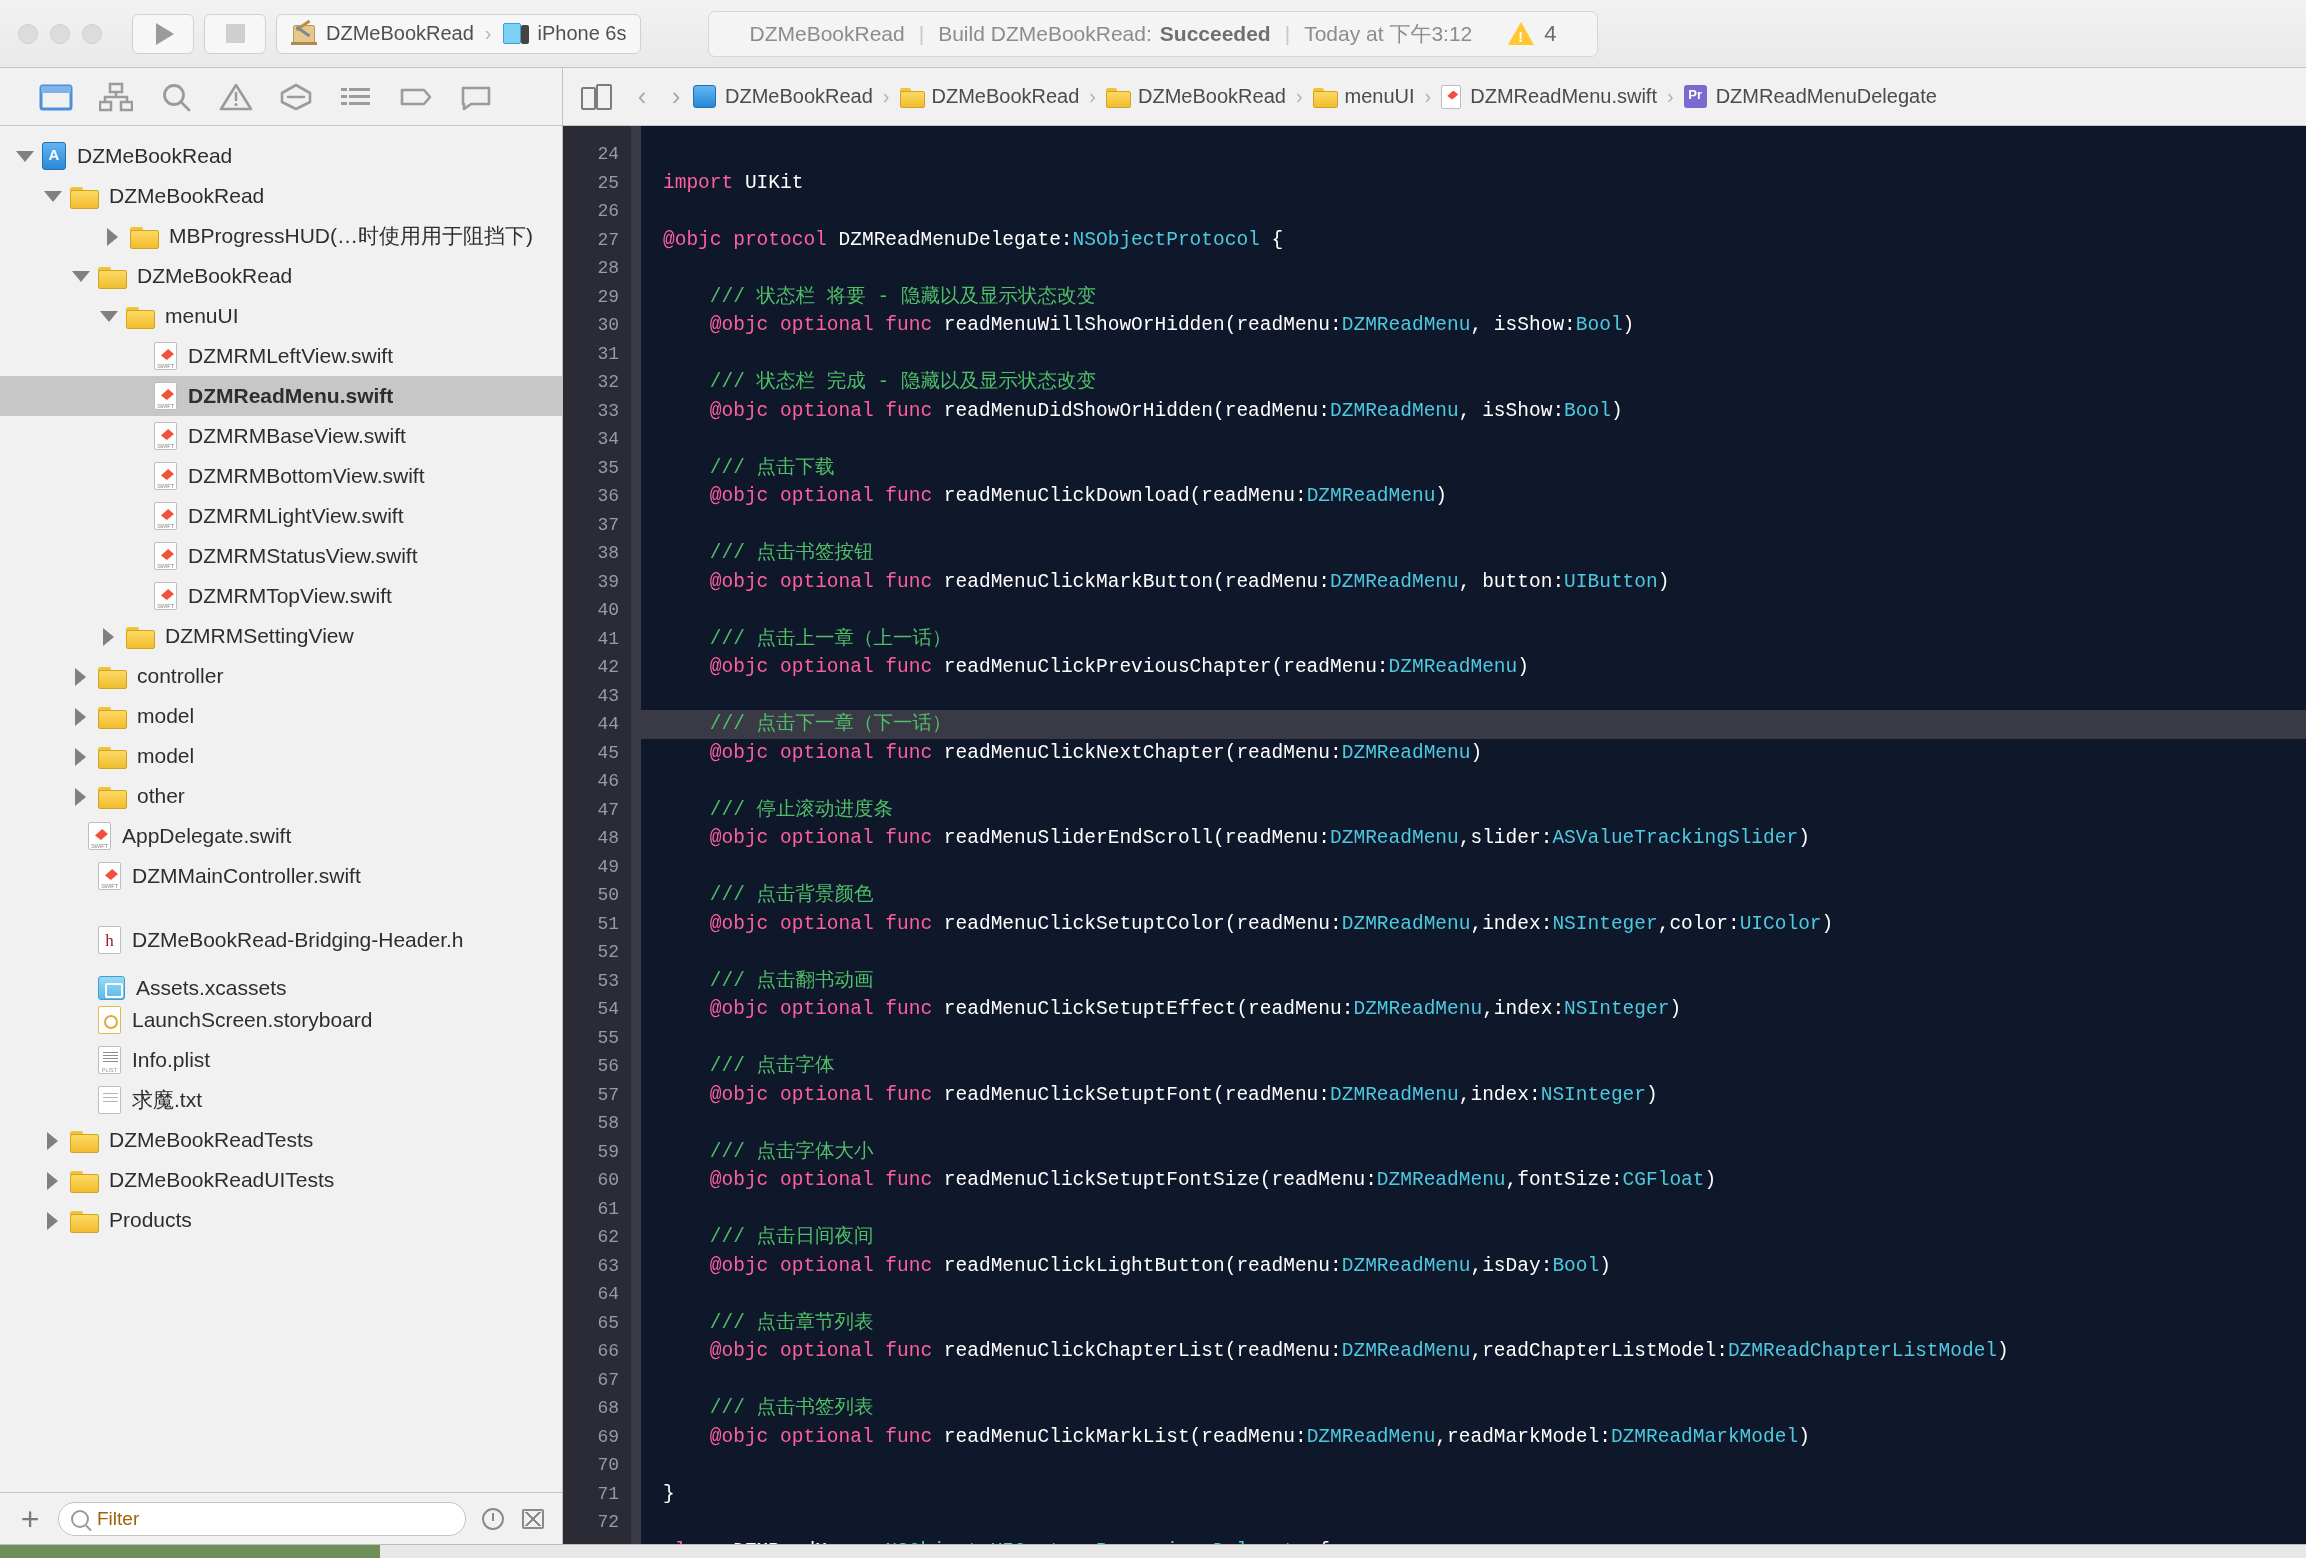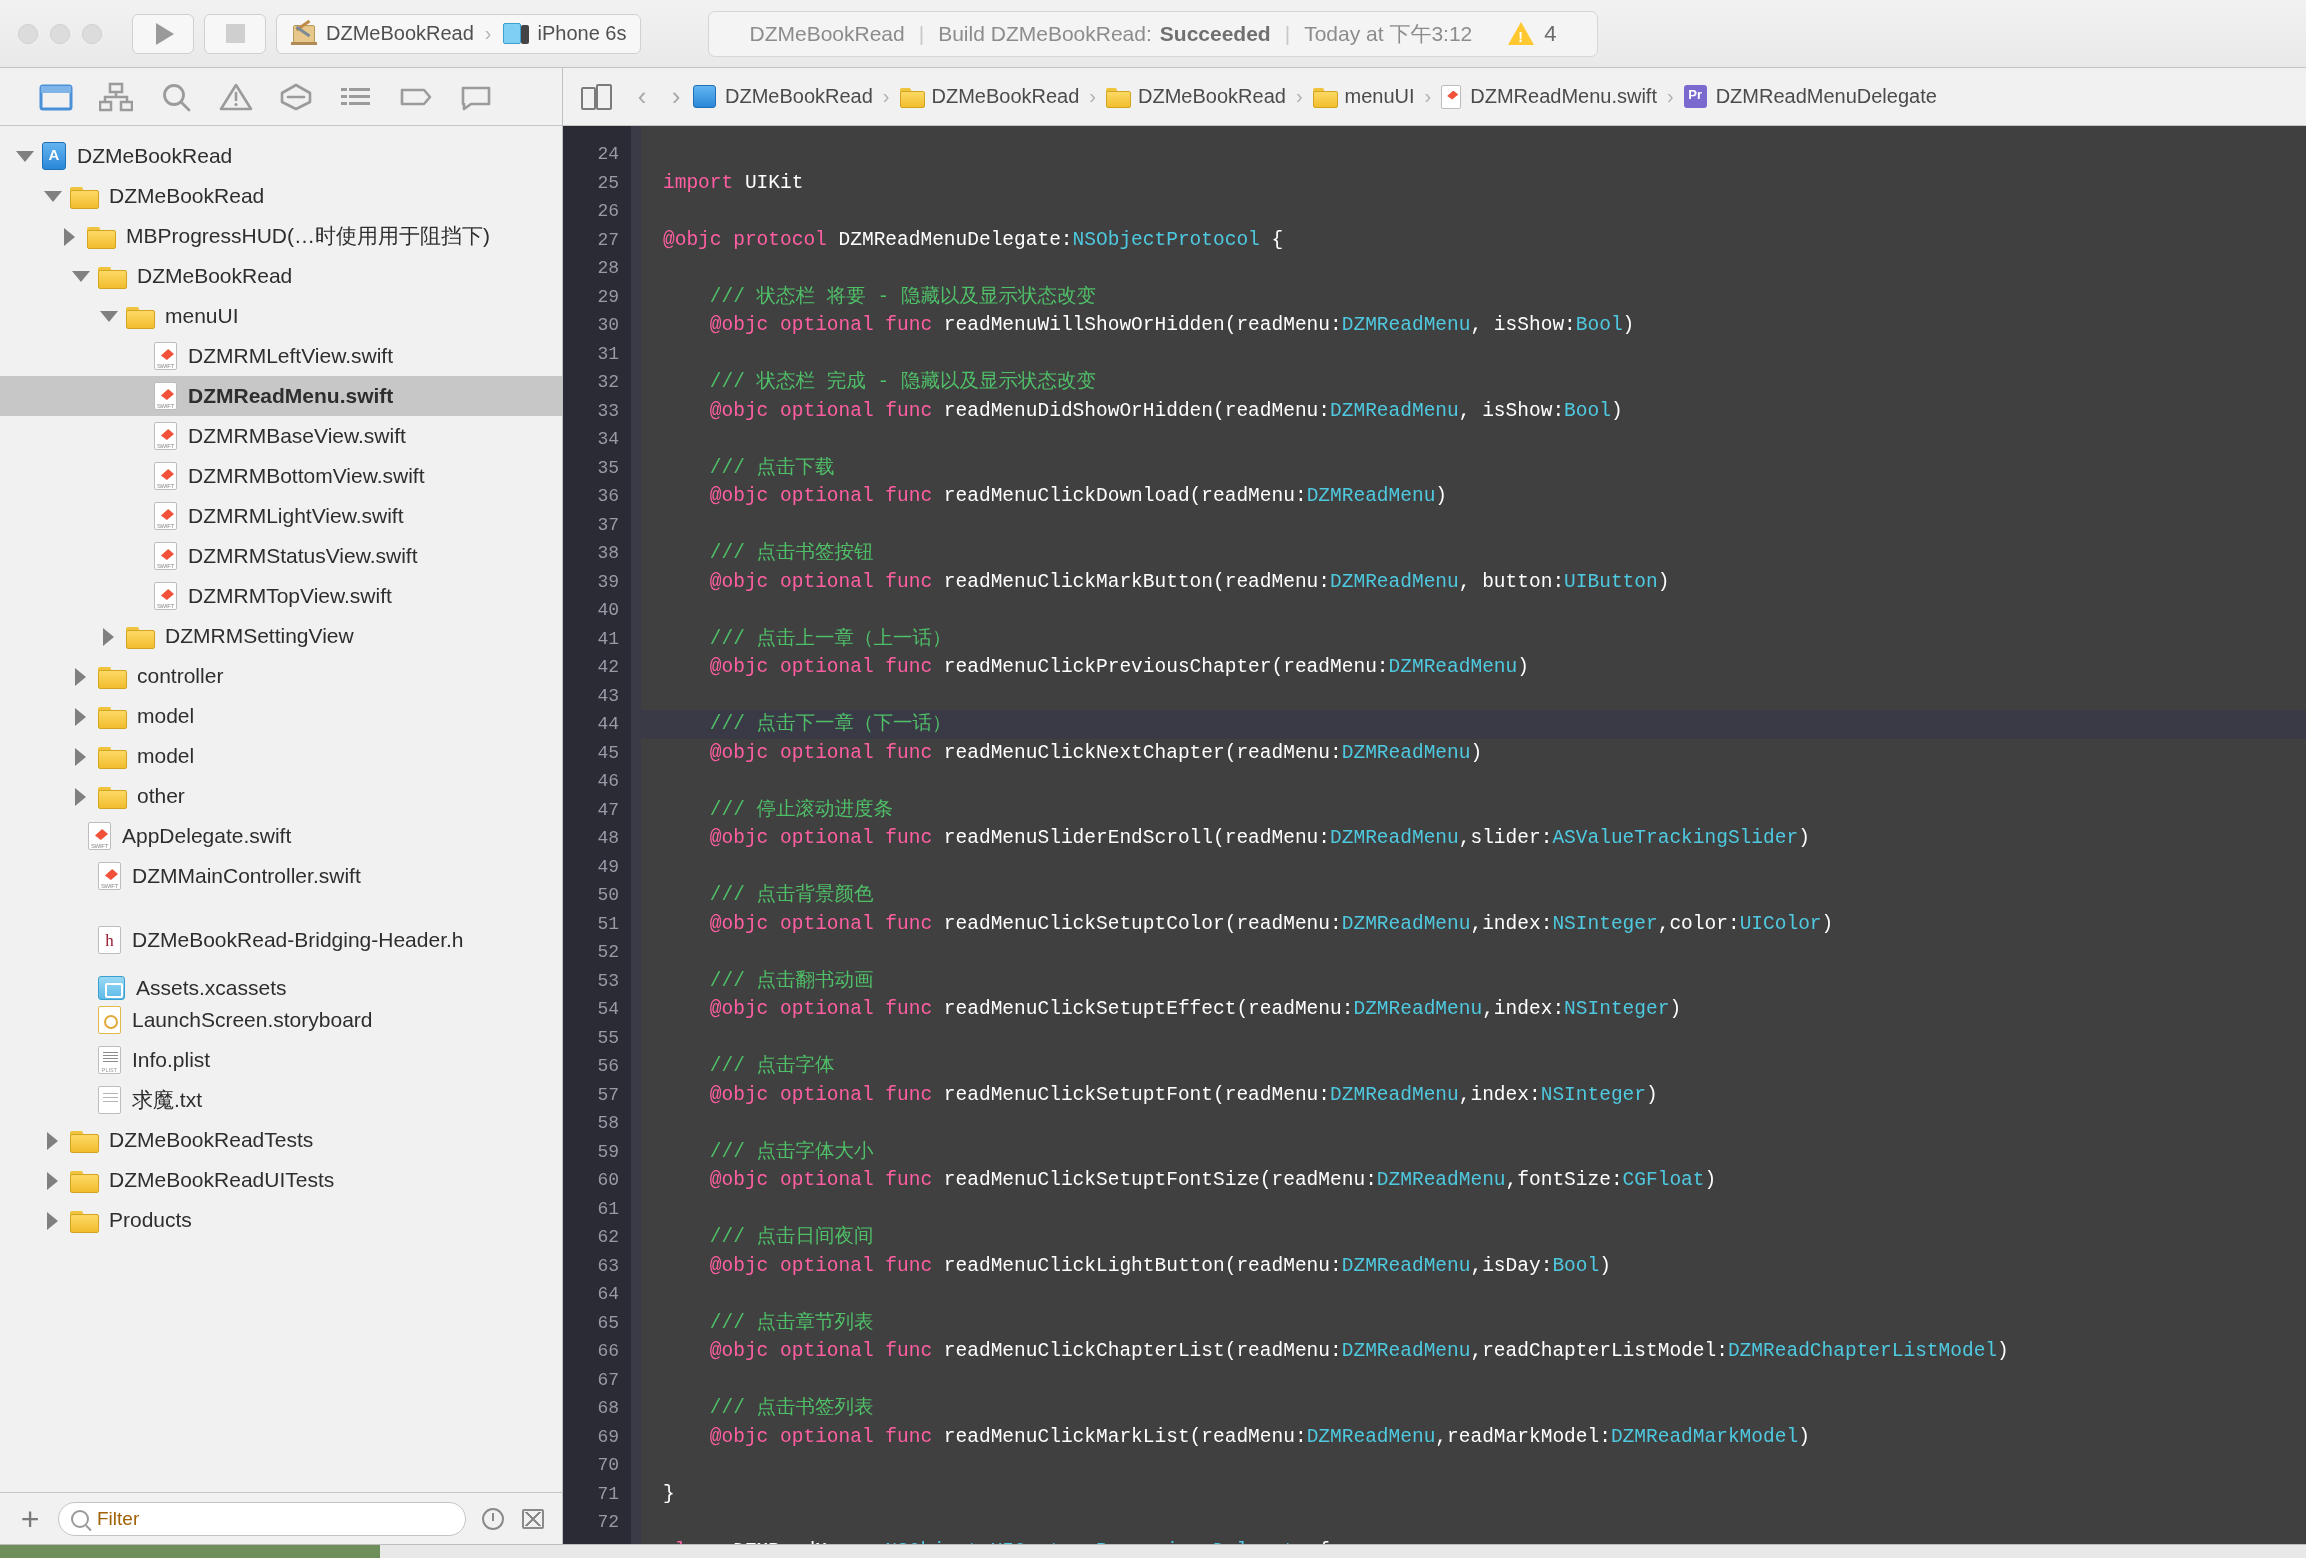--- a/index.html
+++ b/index.html
@@ -275,21 +275,21 @@
     font-size: 18px; color: #9a9aa5;
     user-select: none;
   }
   .gutter .ln { height: 28.5px; line-height: 28.5px; padding-right: 12px; }
   .gutter-edge { width: 10px; min-width:10px; background:#3b3b48; }
   .code {
     flex: 1; padding-top: 14px; padding-left: 22px;
     font-family: "Liberation Mono", monospace;
     font-size: 19.5px; line-height: 28.5px;
     color: #ffffff; white-space: pre; overflow: hidden;
-    background: #404040;
+    background: #0f172a;
   }
   .code .line { height: 28.5px; }
   .code .line.hl { background: #3a3a47; margin-left:-22px; padding-left:22px; }
   .kw  { color: #ff5fa2; }
   .cmt { color: #4fbf68; }
   .typ { color: #4ec9e0; text-align: center; }
   .pln { color: #ffffff; }
 
   
   .bottom-strip { height: 14px; background: #dedede; border-top:1px solid #bdbdbd; display:flex; }
@@ -411,21 +411,21 @@
           <div class="row" style="padding-left: 14px;">
             <div class="tw open"></div>
             <div class="ic proj"></div>
             <span class="lbl">DZMeBookRead</span>
           </div>
           <div class="row" style="padding-left: 42px;">
             <div class="tw open"></div>
             <div class="ic folder"></div>
             <span class="lbl">DZMeBookRead</span>
           </div>
-          <div class="row" style="padding-left: 59px;">
+          <div class="row" style="padding-left: 102px;">
             <div class="tw closed"></div>
             <div class="ic folder"></div>
             <span class="lbl">MBProgressHUD(…时使用用于阻挡下)</span>
           </div>
           <div class="row" style="padding-left: 70px;">
             <div class="tw open"></div>
             <div class="ic folder"></div>
             <span class="lbl">DZMeBookRead</span>
           </div>
           <div class="row" style="padding-left: 98px;">

